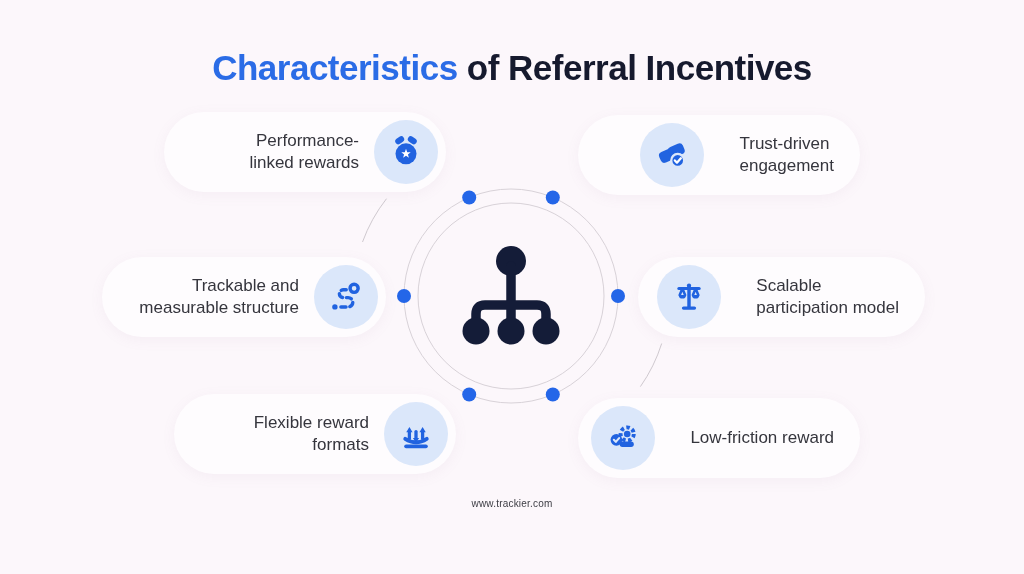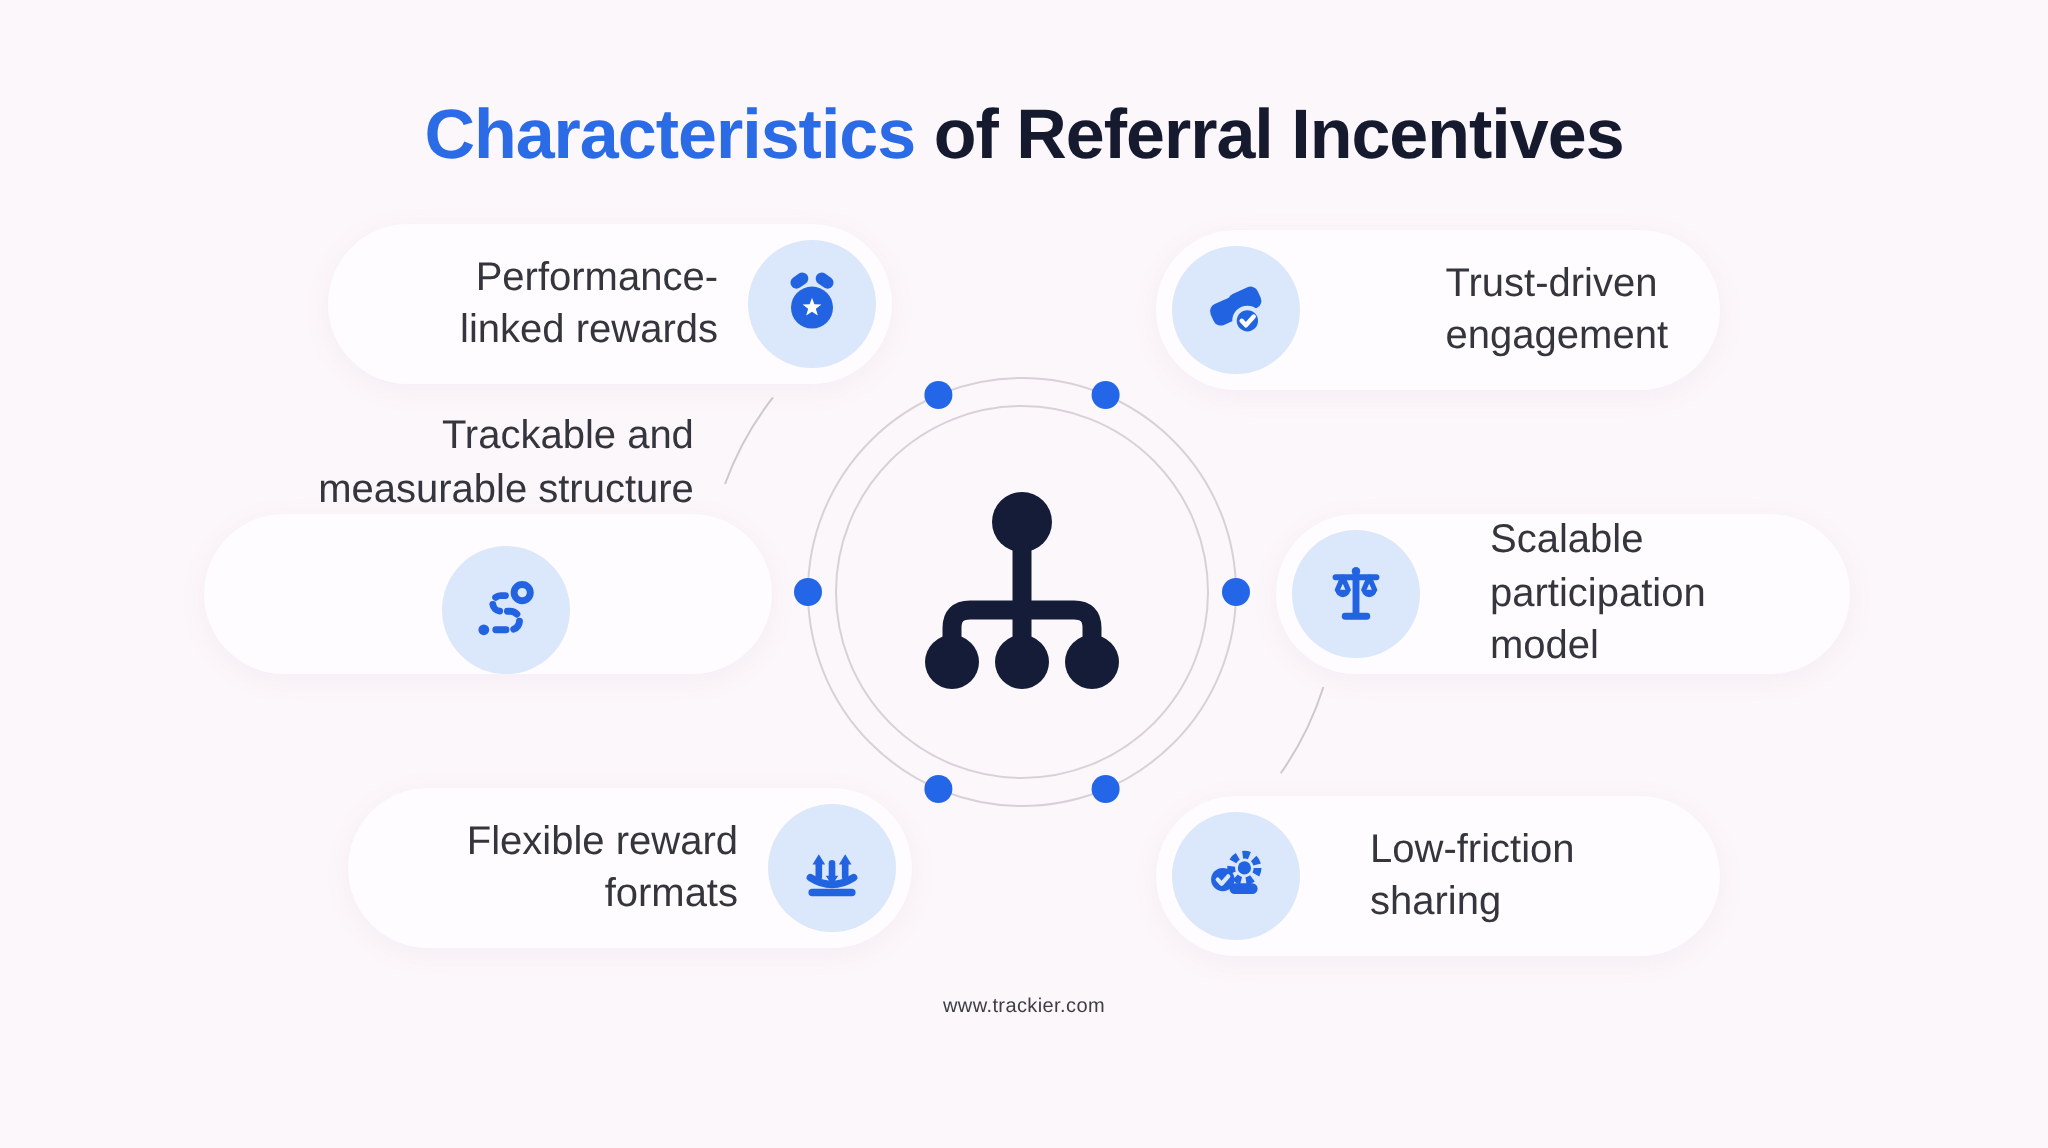--- a/index.html
+++ b/index.html
@@ -19,23 +19,23 @@
   .title .hl { color: #2b6ce6; }
   .pill {
     position: absolute; height: 80px;
     background: #fefcfe;
     border-radius: 40px;
     box-shadow: 0 3px 14px rgba(150,120,160,0.07);
     display: flex; align-items: center; gap: 15px;
     box-sizing: border-box;
   }
   .pill.icon-right { justify-content: flex-end; padding: 0 8px 0 26px; }
-  .pill.icon-left  { justify-content: space-between; padding: 0 26px 0 8px; gap: 35px; }
+  .pill.icon-left  { justify-content: flex-end; padding: 0 26px 0 8px; gap: 35px; }
   .pill-label {
-    font-size: 20px; font-weight: 500; color: #35353d;
+    font-size: 17px; font-weight: 500; color: #35353d;
     line-height: 1.32; white-space: pre-line;
   }
   .pill.icon-right .pill-label { text-align: right; }
   .pill.icon-left  .pill-label { text-align: left; }
   .icon-circle {
     flex: 0 0 auto;
     width: 64px; height: 64px; border-radius: 50%;
     background: #dbe7fa;
     display: flex; align-items: center; justify-content: center;
   }
@@ -108,21 +108,21 @@
           <rect x="9.6" y="5.2" width="10.6" height="7.6" rx="2.6" transform="rotate(-24 14.9 9)"></rect>
         </g>
         <circle cx="15.8" cy="15.6" r="4.3" fill="#2163e0" stroke="#dbe7fa" stroke-width="1.5"></circle>
         <path d="M13.9 15.6 l1.4 1.5 2.6 -2.9" fill="none" stroke="#ffffff" stroke-width="1.5" stroke-linecap="round" stroke-linejoin="round"></path>
       </svg>
     </span>
     <span class="pill-label">Trust-driven
 engagement</span>
   </div>
 
-  <div class="pill icon-right" style="left:102px; top:257px; width:284px;flex-direction:column;">
+  <div class="pill icon-right" style="left:102px; top:257px; width:284px;">
     <span class="pill-label">Trackable and
 measurable structure</span>
     <span class="icon-circle">
       <svg viewBox="0 0 24 24">
         <circle cx="4.6" cy="18.6" r="1.8" fill="#2163e0"></circle>
         <path d="M8.6 18.6 H13.4 a3.1 3.1 0 0 0 0 -6.2 H10.2 a2.6 2.6 0 0 1 0 -5.2 H13.2" fill="none" stroke="#2163e0" stroke-width="2.3" stroke-linecap="round" stroke-dasharray="3.4 2.6"></path>
         <circle cx="17.4" cy="6.2" r="2.7" fill="none" stroke="#2163e0" stroke-width="2.3"></circle>
       </svg>
     </span>
   </div>
@@ -170,18 +170,18 @@
   <div class="pill icon-left" style="left:578px; top:398px; width:282px;">
     <span class="icon-circle">
       <svg viewBox="0 0 24 24">
         <circle cx="14.8" cy="9.3" r="4.4" fill="none" stroke="#2163e0" stroke-width="2.6" stroke-dasharray="2.3 1.7"></circle>
         <circle cx="14.8" cy="9.3" r="2.2" fill="#2163e0"></circle>
         <rect x="9.8" y="14.4" width="9.4" height="3.6" rx="1.8" fill="#2163e0"></rect>
         <circle cx="7.6" cy="13.2" r="3.9" fill="#2163e0"></circle>
         <path d="M5.9 13.2 l1.3 1.4 2.2 -2.5" fill="none" stroke="#dbe7fa" stroke-width="1.4" stroke-linecap="round" stroke-linejoin="round"></path>
       </svg>
     </span>
-    <span class="pill-label">Low-friction sharing</span>
+    <span class="pill-label">Low-friction reward</span>
   </div>
 
   <div class="footer-url">www.trackier.com</div>
 
 </div>
 
 </body></html>

